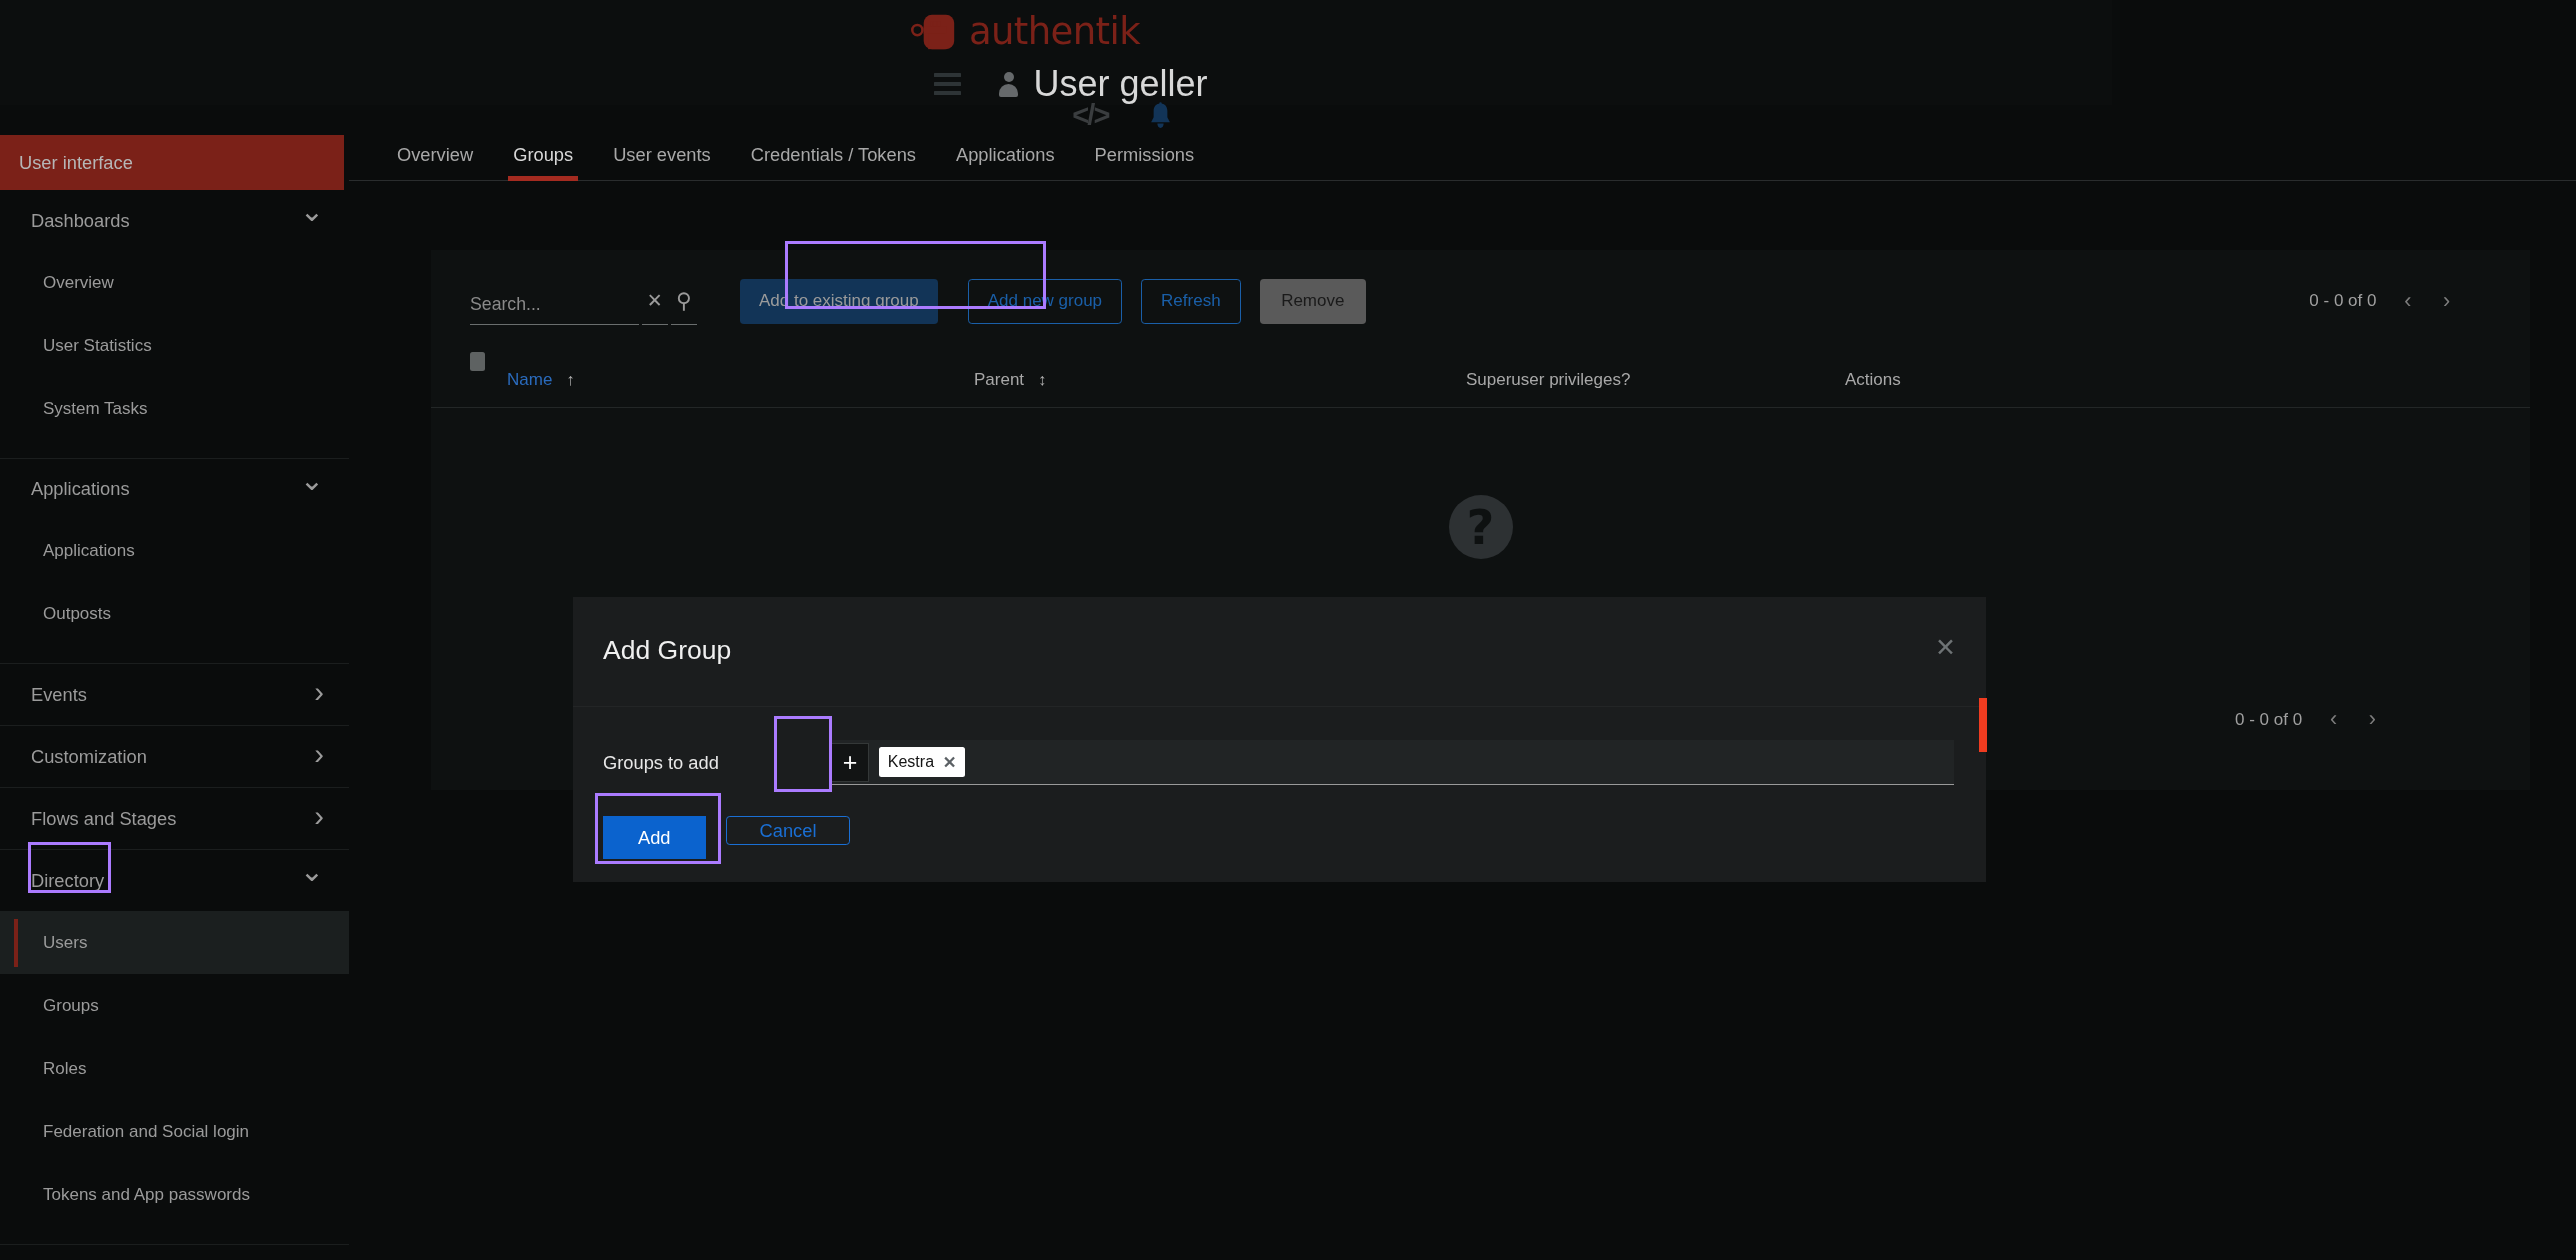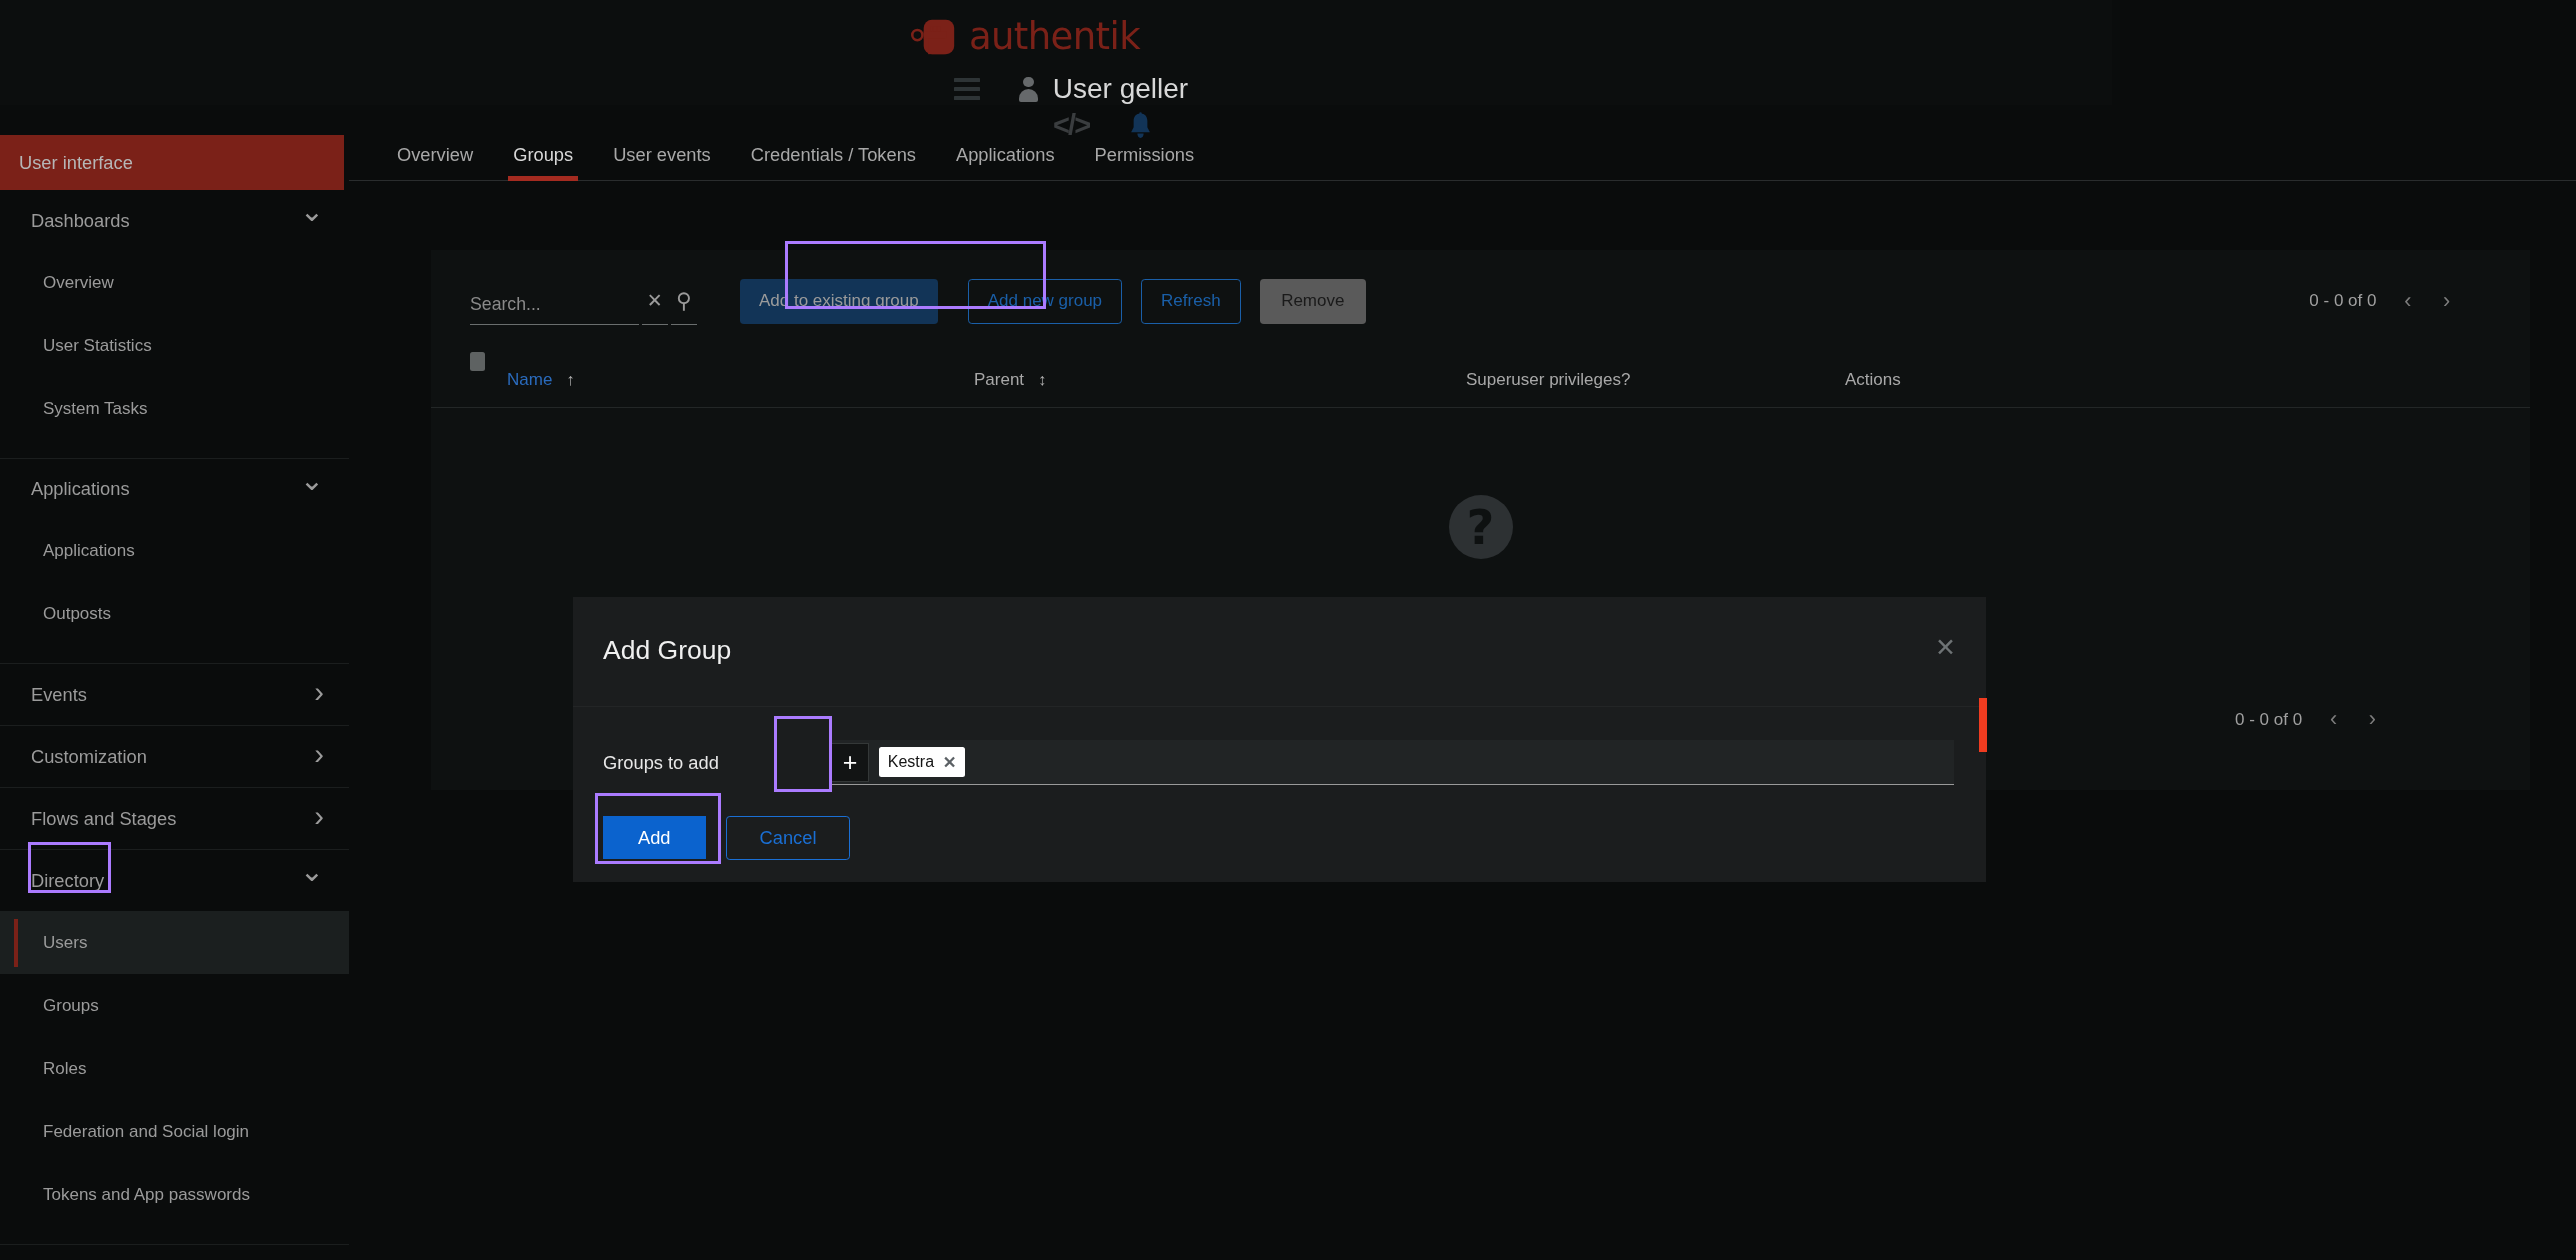--- a/index.html
+++ b/index.html
@@ -33,21 +33,21 @@
   .topbar-main {
     flex: 1; height: 105px; display: flex; align-items: center;
     padding-left: 30px; gap: 23px; position: relative;
   }
   .hamburger { width: 26.5px; height: 21.5px; display: flex; flex-direction: column; justify-content: space-between; cursor: pointer; }
   .hamburger span { display: block; height: 3.8px; background: #2e3436; border-radius: 0.6px; }
   .page-title-wrap { display: flex; align-items: center; gap: 14px; margin-left: 14px; }
   .user-icon { width: 21.5px; height: 25px; position: relative; }
   .user-icon::before { content:""; position:absolute; left: 5.7px; top: 0; width: 10.7px; height: 10.7px; border-radius: 50%; background: #66696b; }
   .user-icon::after { content:""; position:absolute; left: 1.3px; top: 12px; width: 19px; height: 13.3px; border-radius: 9.5px 9.5px 1.9px 1.9px; background: #66696b; }
-  .page-title { font-size: 28px; color: #d8d8d8; font-weight: 400; }
+  .page-title { font-size: 36px; color: #d8d8d8; font-weight: 400; }
   .topbar-right { position: absolute; right: 35px; top: 0; height: 105px; display: flex; align-items: center; gap: 39px; }
   .icon-code { font-size: 29px; color: #3a3d3f; font-weight: bold; letter-spacing: -1.9px; }
   .icon-bell { width: 25px; height: 28px; position: relative; }
 
   
   .sidebar {
     position: absolute; left: 0; top: 105px; width: 349px; height: 1155px;
     background: #0a0c0c; overflow: hidden;
   }
   .sb-banner {
@@ -163,21 +163,21 @@
     color: #ffffff; font-size: 25px; cursor: pointer; font-weight: 300;
   }
   .chip {
     background: #ffffff; color: #151515; height: 30px; border-radius: 2.5px;
     display: flex; align-items: center; gap: 8.8px; padding: 0 8.8px;
     font-size: 16px; margin-left: 10px;
   }
   .chip-x { color: #5c6165; font-size: 16.4px; font-weight: bold; cursor: pointer; }
   .modal-actions { position: absolute; left: 30px; top: 109px; display: flex; gap: 20px; }
   .btn-add { background: #0b63ce; color: #ffffff; height: 43px; padding: 0 35px; border: none; border-radius: 0; font-size: 18.3px; }
-  .btn-cancel { background: transparent; color: #1a6fd4; height: 44px; padding: 0 33px; border: 1.3px solid #1a6fd4; border-radius: 3.8px; font-size: 18.3px; }
+  .btn-cancel { background: transparent; color: #1a6fd4; height: 29px; padding: 0 33px; border: 1.3px solid #1a6fd4; border-radius: 3.8px; font-size: 18.3px; }
   .red-marker { position: absolute; left: 1979px; top: 698px; width: 8.2px; height: 54px; background: #f03c20; }
 
   .footer-pager { position: absolute; left: 2235px; top: 707px; display: flex; align-items: center; gap: 24px; color: #a0a0a0; font-size: 17px; }
 </style>
 </head>
 <body>
 
 <div id="root">
 
   <div class="topbar">

